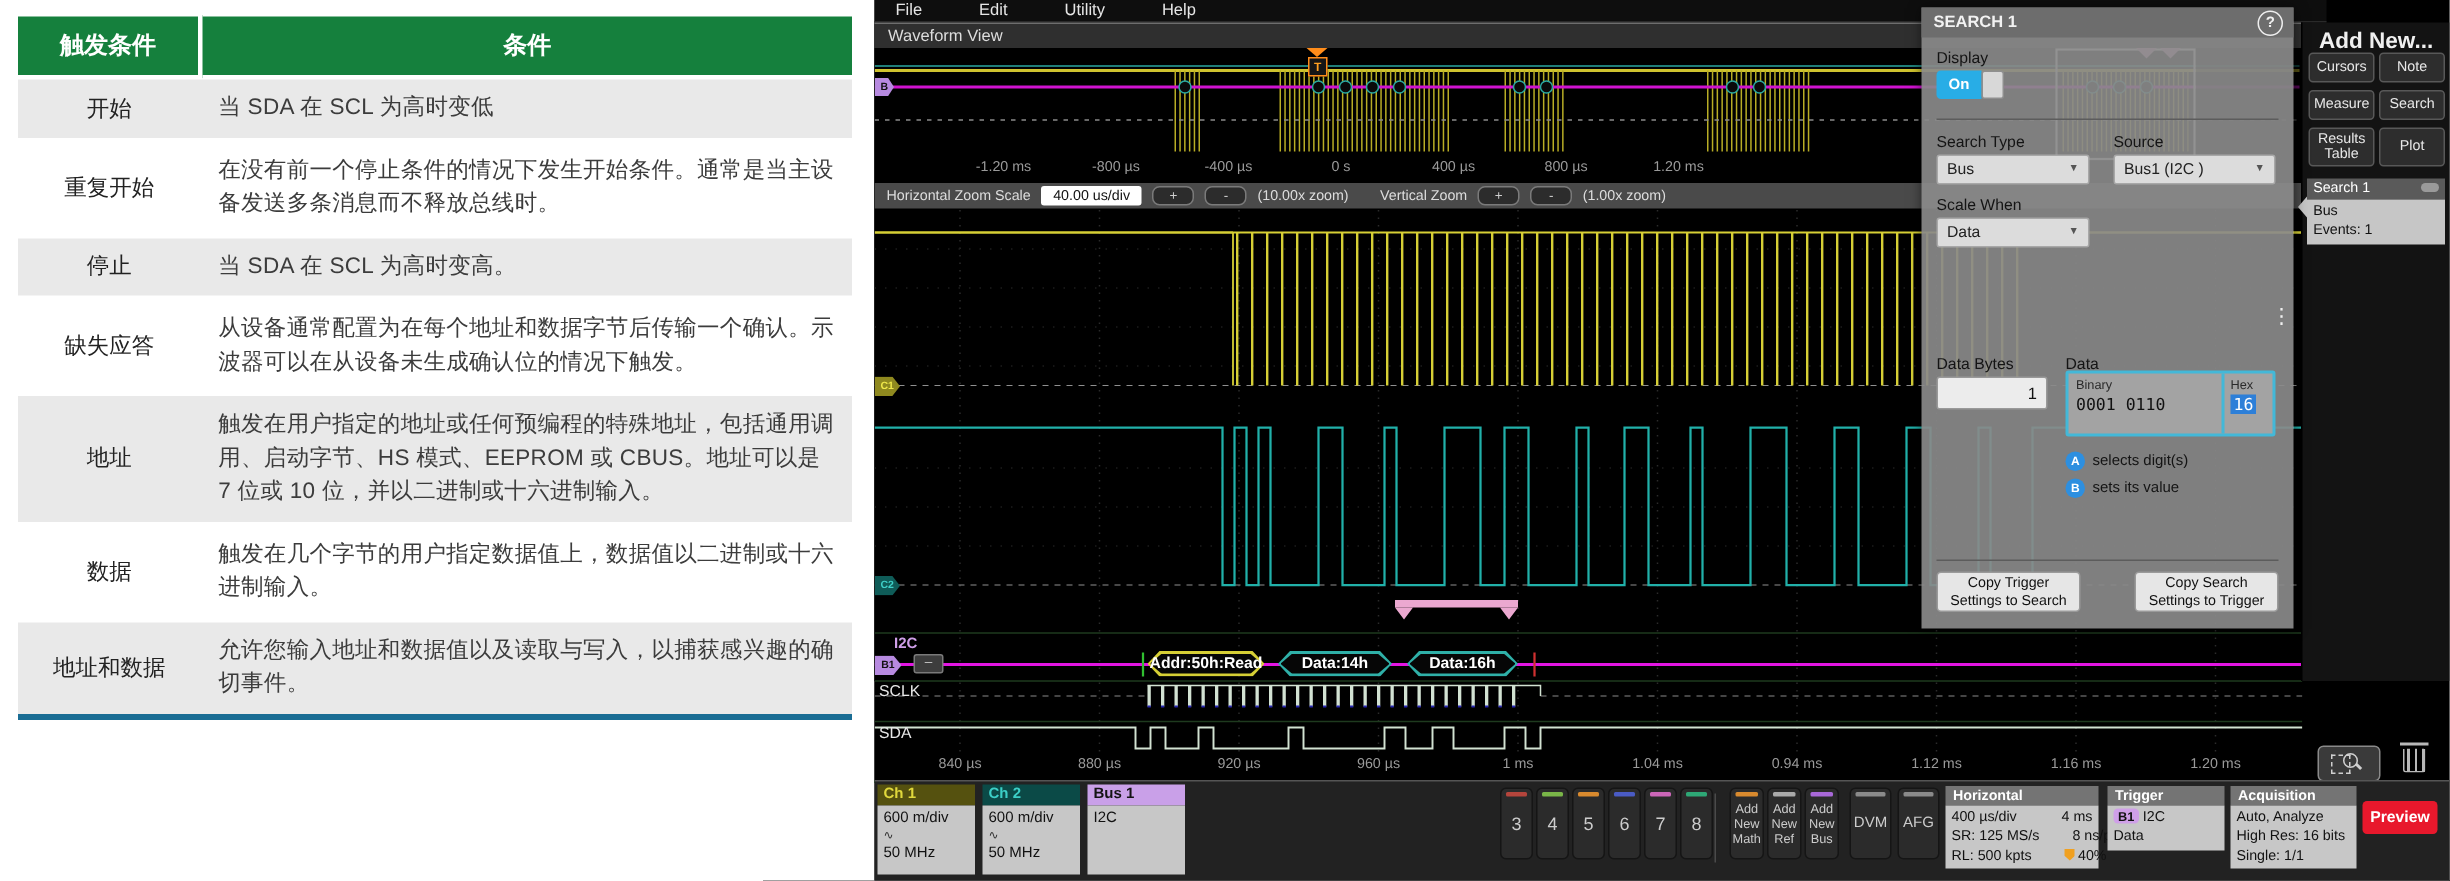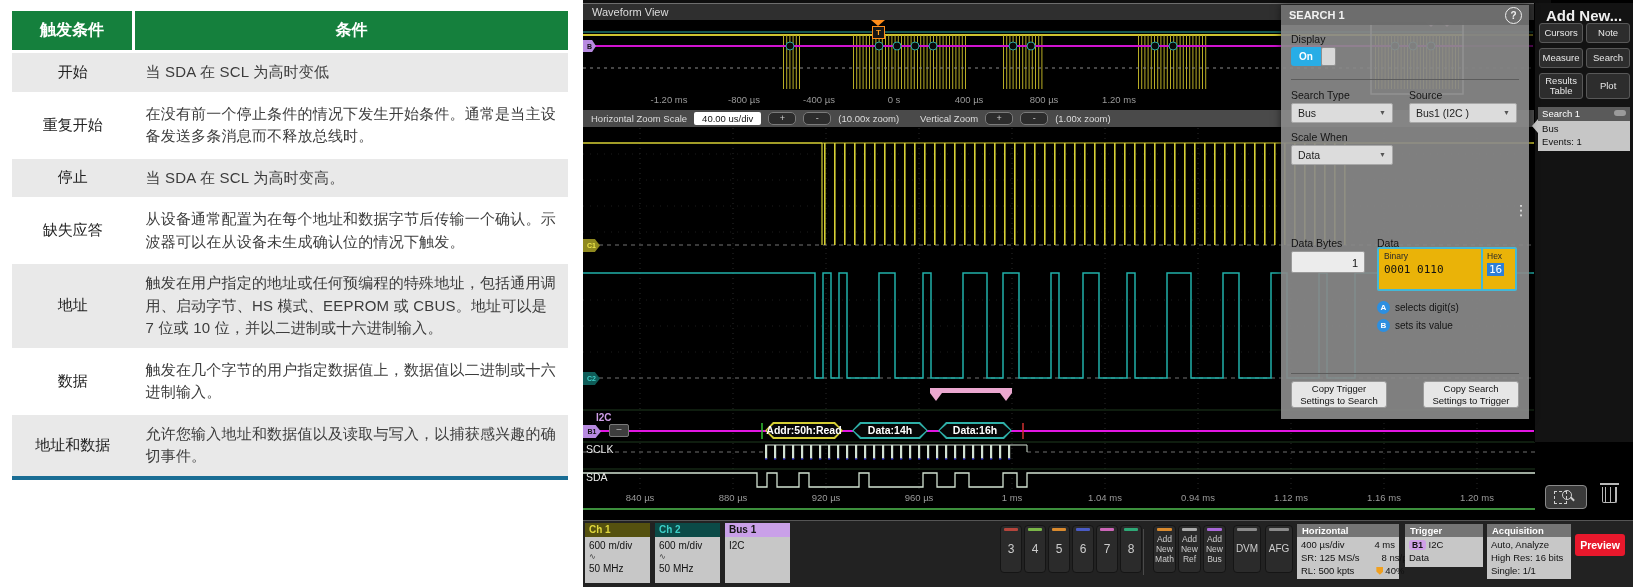--- a/index.html
+++ b/index.html
@@ -16,21 +16,21 @@
   .trig-table td{font-size:15px;color:#3c3c3c;vertical-align:middle}
   .trig-table td.cn{text-align:center;font-weight:normal;color:#222;padding:8px 2px}
   .trig-table td.cd{padding:8px 12px;line-height:1.5;letter-spacing:.2px}
   .trig-table tr.g{background:#e9e9e9}.trig-table tr.w{background:#fff}
 
   
   .scope{position:absolute;left:583px;top:0;width:1050px;height:587px;background:#000}
   .menubar{position:absolute;left:0;top:0;width:968px;height:15px;background:#0e0e0e;
            display:flex;align-items:center;gap:38px;padding-left:14px;box-sizing:border-box;border-bottom:1px solid #2a2a2a}
   .menubar span{font-size:11px;color:#e6e6e6}
-  .scope-row{position:absolute;left:0;top:3px;width:1050px;height:439px;display:flex}
+  .scope-row{position:absolute;left:0;top:15px;width:1050px;height:439px;display:flex}
   .wave-col{width:952px;position:relative;background:#000}
   .tabbar{height:17px;background:#2f2f2f;border-top:1px solid #6e6e6e;color:#ddd;font-size:11px;
           padding:2px 0 0 9px;box-sizing:border-box}
   .wave-area{position:absolute;left:0;top:17px;width:952px;height:488px;background:#000;
              border-bottom:2px solid #3c8f3c;overflow:hidden}
   .wave-area svg{position:absolute;left:0;top:0}
 
   .ovlab,.ax{position:absolute;transform:translateX(-50%);font-size:9.5px;color:#9a9a9a;white-space:nowrap}
   .ovlab{top:74px}.ax{top:472px}
 
@@ -112,21 +112,21 @@
   .fl{position:absolute;font-size:10.5px;color:#141414}
   .sel{position:absolute;height:20px;background:#dcdcdc;color:#222;font-size:10.5px;border:1px solid #a8a8a8;
        border-radius:2px;padding:3px 6px;box-sizing:border-box;white-space:nowrap}
   .sel .arr{float:right;font-size:7px;color:#555;margin-top:2px}
   .toggle{position:absolute;left:10px;top:42px;display:flex;height:19px}
   .toggle .on{width:30px;background:#28ade6;color:#fff;font-size:10px;font-weight:bold;text-align:center;line-height:19px;border-radius:3px 0 0 3px}
   .toggle .knob{width:15px;background:#d8d8d8;border:1px solid #8f8f8f;border-radius:2px;box-sizing:border-box}
   .divider{position:absolute;left:10px;right:10px;border-top:1px solid #5c5c5c}
   .dbytes{position:absolute;left:10px;top:246px;width:74px;height:22px;background:#ececec;border:1px solid #999;
           border-radius:2px;font-size:11px;color:#111;text-align:right;padding:0 6px;line-height:22px;box-sizing:border-box}
-  .dbox{position:absolute;left:96px;top:242px;width:140px;height:44px;border:2px solid #43b8d8;background:#eab308;
+  .dbox{position:absolute;left:96px;top:242px;width:140px;height:44px;border:2px solid #43b8d8;background:#a3a3a3;
         border-radius:2px;display:flex;box-sizing:border-box}
   .dbox .bcol{flex:1;padding:2px 5px}
   .dbox .hcol{width:34px;border-left:2px solid #43b8d8;padding:2px 4px;box-sizing:border-box}
   .dbox .sub{font-size:8.5px;color:#2a2a2a}
   .dbox .val{font-family:"DejaVu Sans Mono",monospace;font-size:11px;color:#111;margin-top:2px}
   .dbox .hval{background:#2d7fd8;color:#fff;padding:0 2px}
   .hint{position:absolute;left:96px;display:flex;align-items:center;gap:5px;font-size:10px;color:#141414}
   .keycap{width:13px;height:13px;border-radius:50%;background:#2d8fe0;color:#fff;font-size:8px;font-weight:bold;
           display:flex;align-items:center;justify-content:center}
   .copybtn{position:absolute;top:376px;width:96px;height:27px;background:#e6e6e6;border:1px solid #9a9a9a;border-radius:3px;

